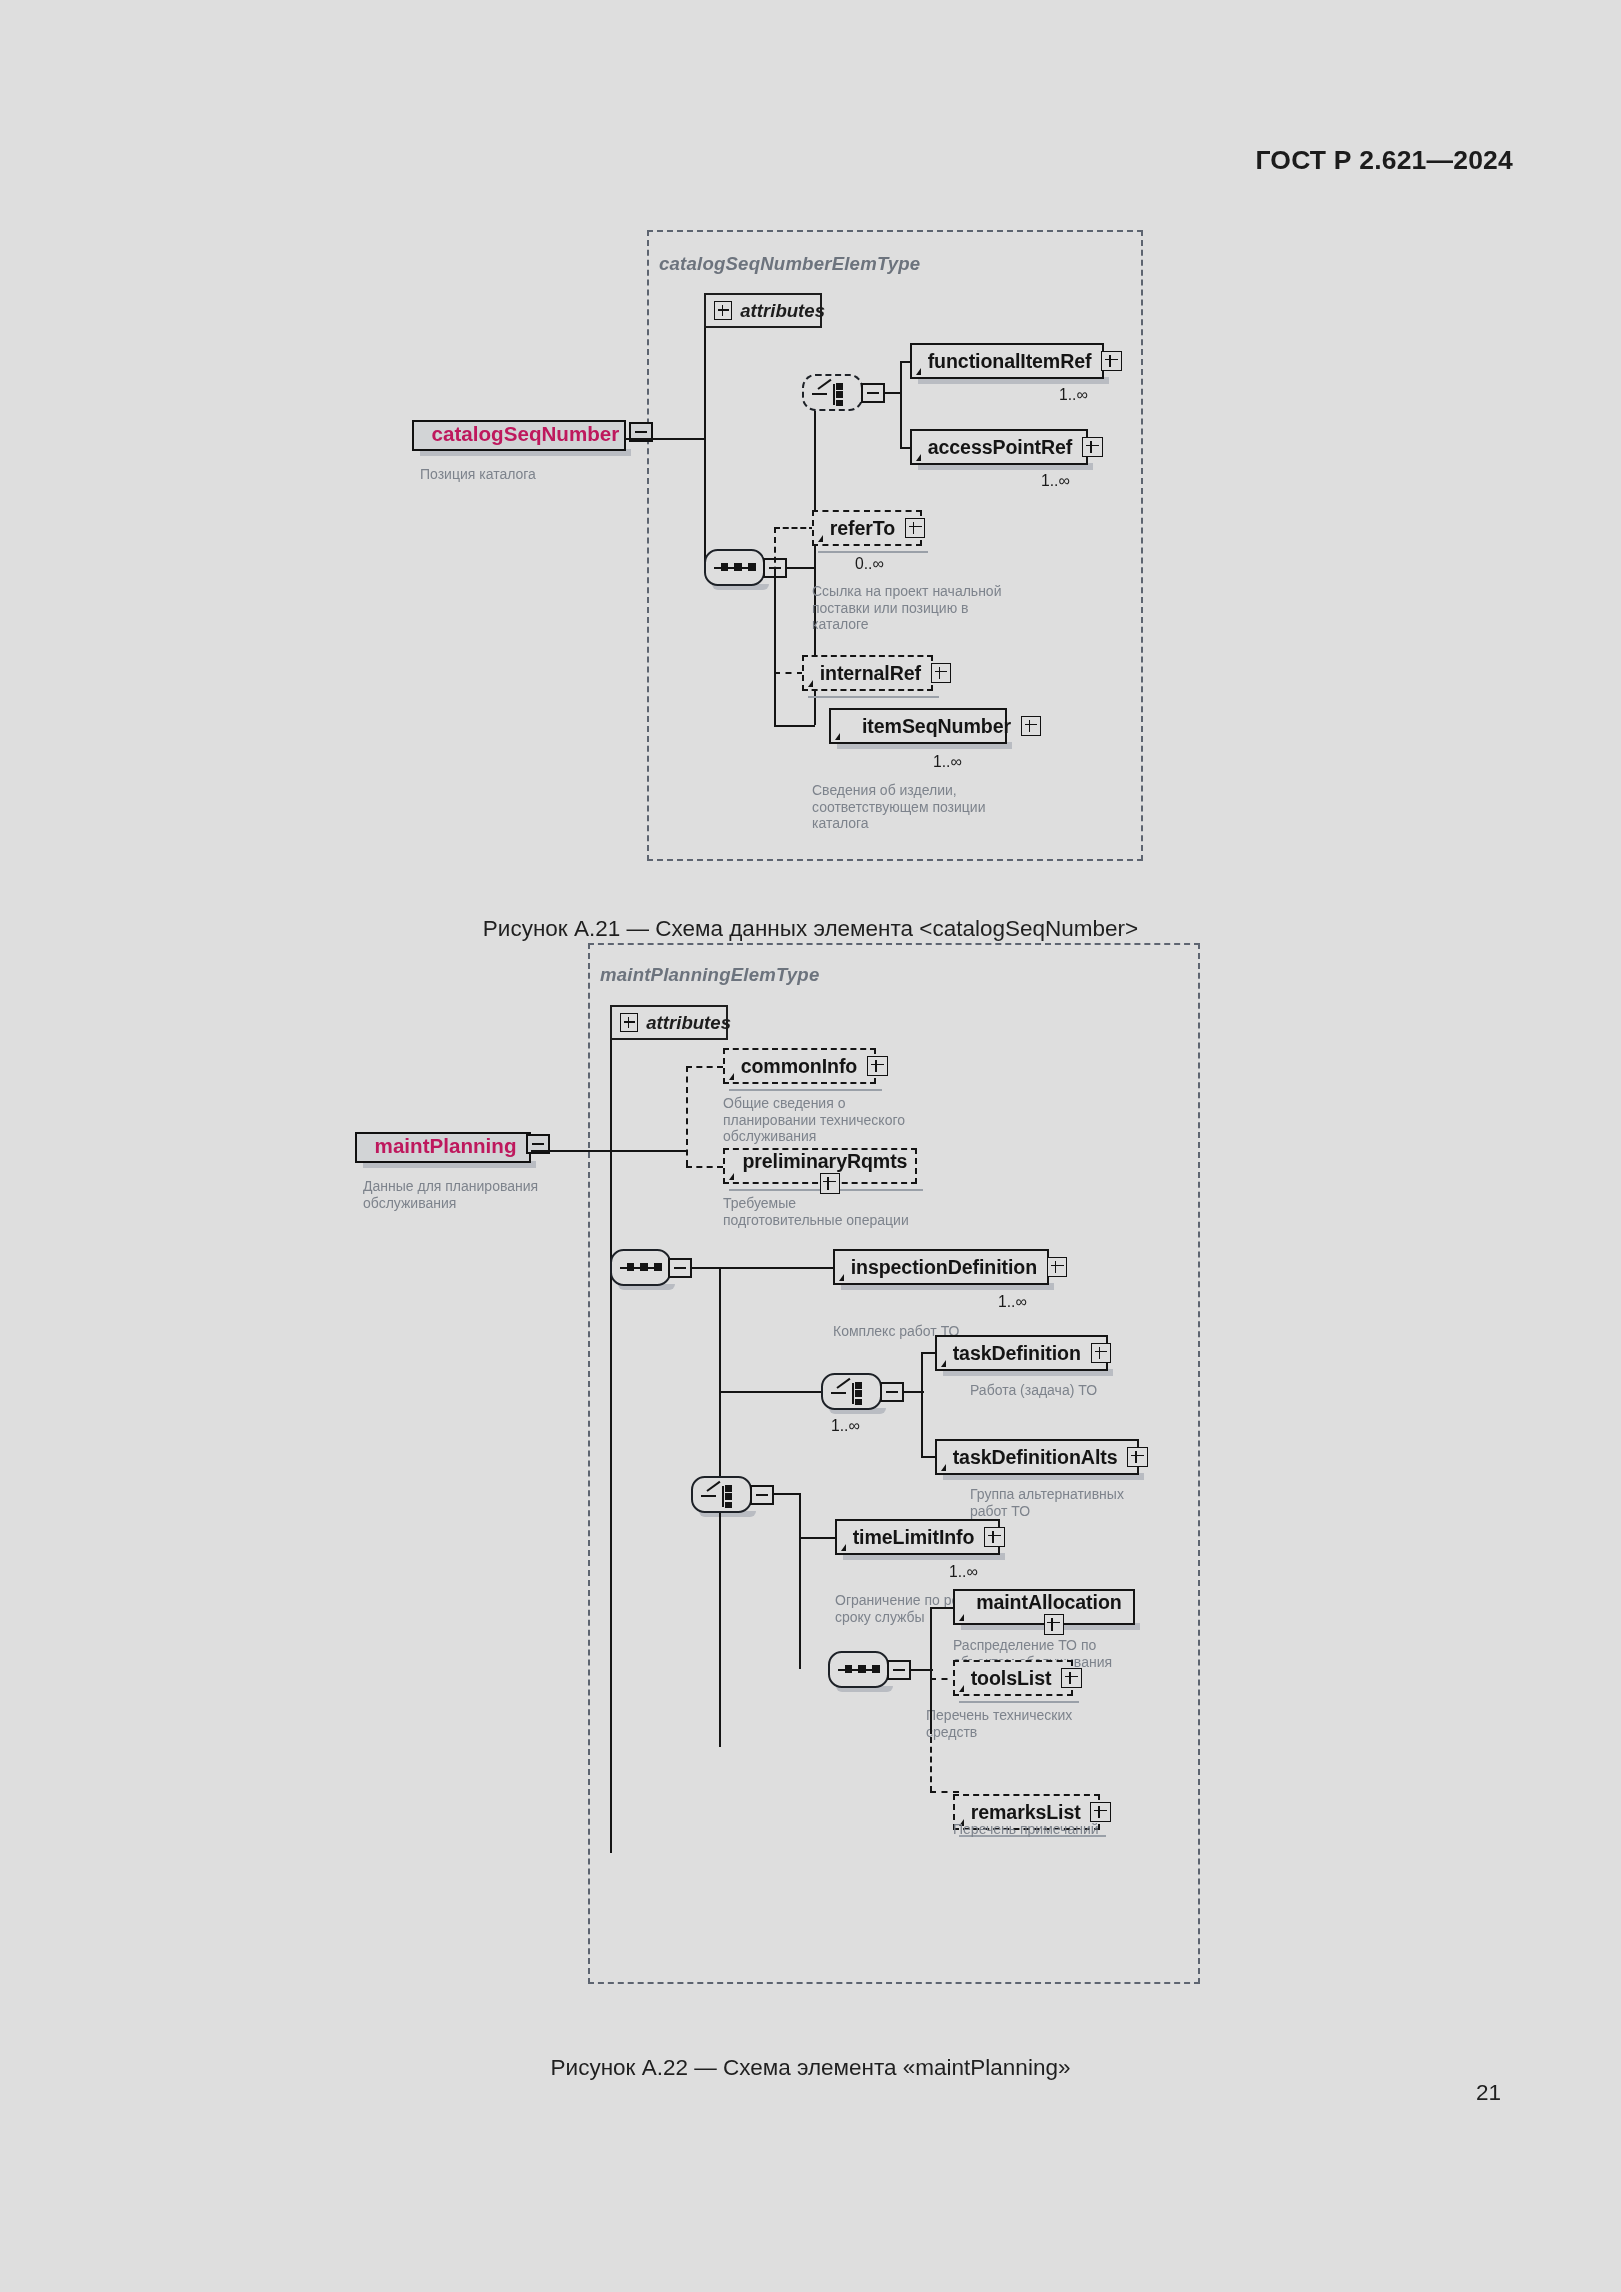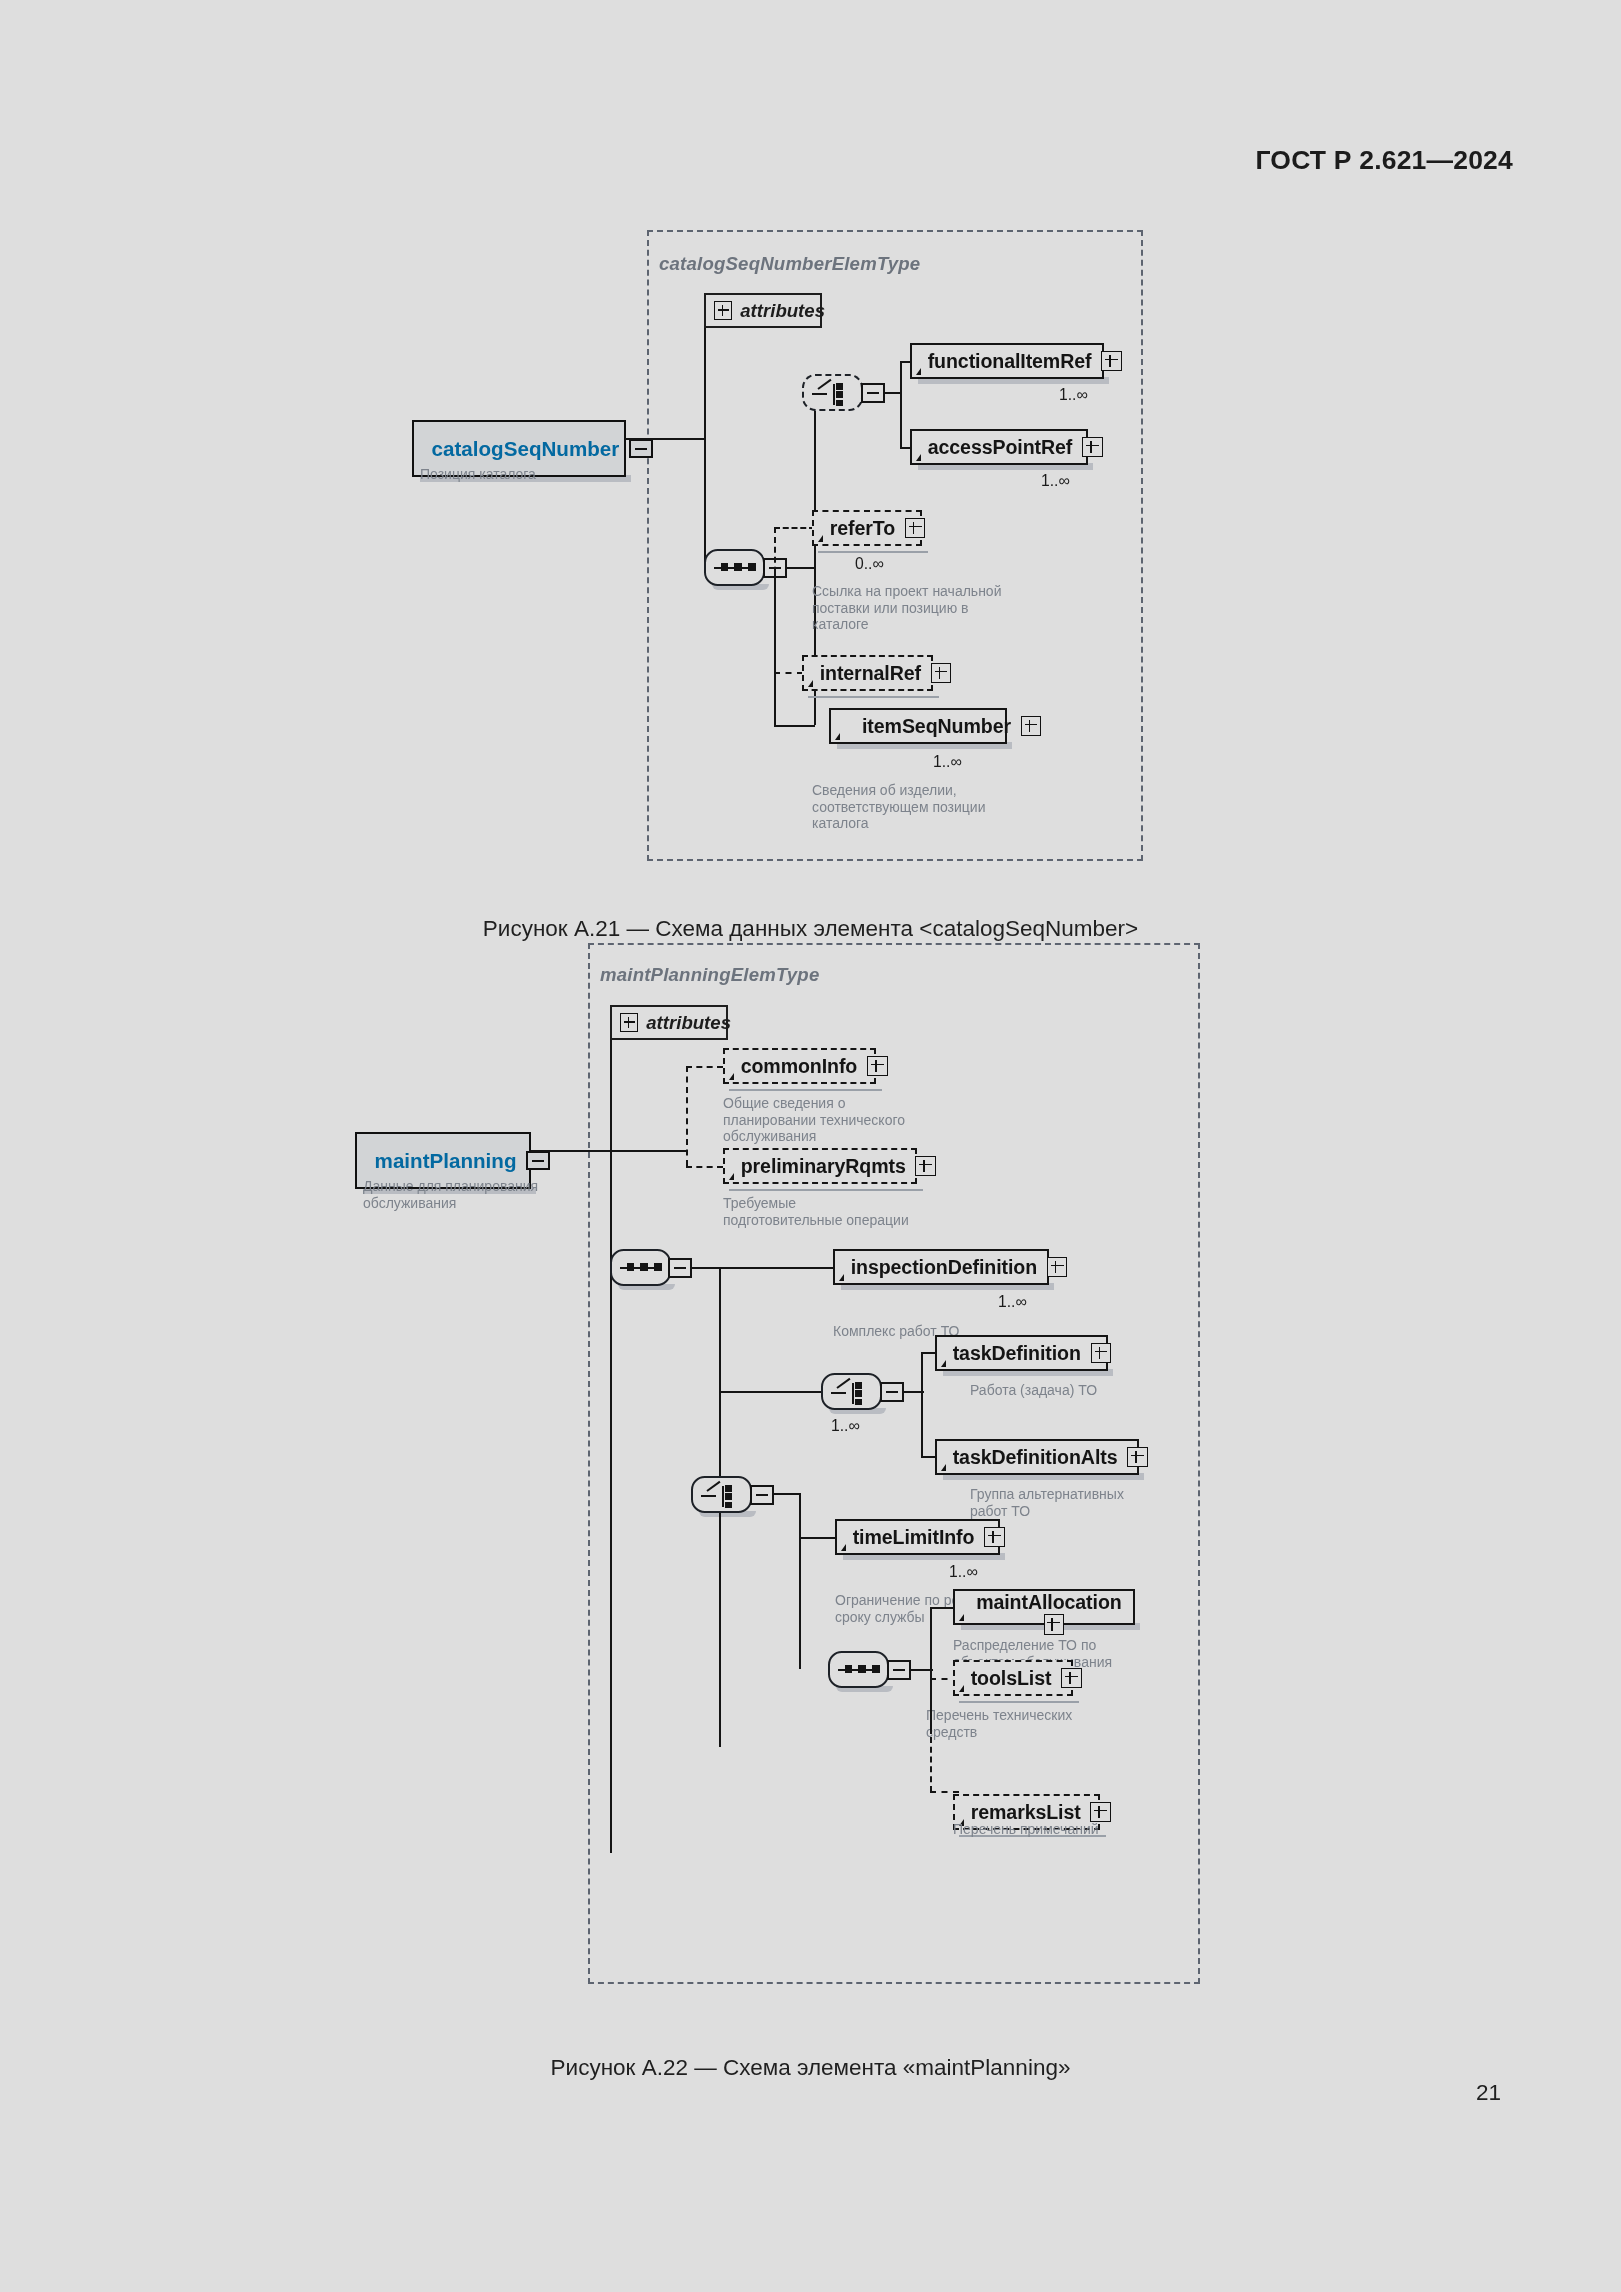--- a/index.html
+++ b/index.html
@@ -194,24 +194,24 @@
     content:"";position:absolute;left:3.9px;right:3.9px;top:50%;
     height:2px;background:#141414;transform:translateY(-1px);
   }
 
   
   .root-node{
     position:absolute;
     box-sizing:border-box;
     background:#d2d4d6;
     border:2.5px solid #101010;
-    height:57px;
-    display:flex;align-items:center;
+    height:31px;
+    display:flex;
     padding:0 5.9px 0 17.6px;
-    font-size:20.6px;font-weight:bold;color:#0369a1;
+    font-size:20.6px;font-weight:bold;color:#be185d;
     white-space:nowrap;
   }
   .root-node .shadow{
     position:absolute;left:5.9px;right:-6.9px;top:100%;height:6.9px;background:#b9bcc2;z-index:-1;
   }
   .root-stub{
     width:23.5px;height:19.6px;border:2.2px solid #101010;background:#d2d4d6;
     position:relative;margin-left:9.8px;box-sizing:border-box;flex:0 0 auto;
   }
   .root-stub::before{
@@ -358,21 +358,21 @@
     <div class="node optional" style="left:723px;top:127px;width:153px;">
       <span class="underline"></span>
       <span class="arrow"></span>
       <span class="node-label">commonInfo</span>
       <span class="plus-sq"></span>
     </div>
     <div class="anno" style="left:723px;top:174px;width:233px;">Общие сведения о
 планировании технического
 обслуживания</div>
 
-    <div class="node optional" style="left:723px;top:227px;width:194px;">
+    <div class="node optional" style="left:723px;top:227px;width:194px;flex-direction:column;">
       <span class="underline"></span>
       <span class="arrow"></span>
       <span class="node-label">preliminaryRqmts</span>
       <span class="plus-sq"></span>
     </div>
     <div class="anno" style="left:723px;top:274px;width:235px;">Требуемые
 подготовительные операции</div>
 
     <div class="comp" style="left:610px;top:328px;">
       <span class="cshadow"></span>

